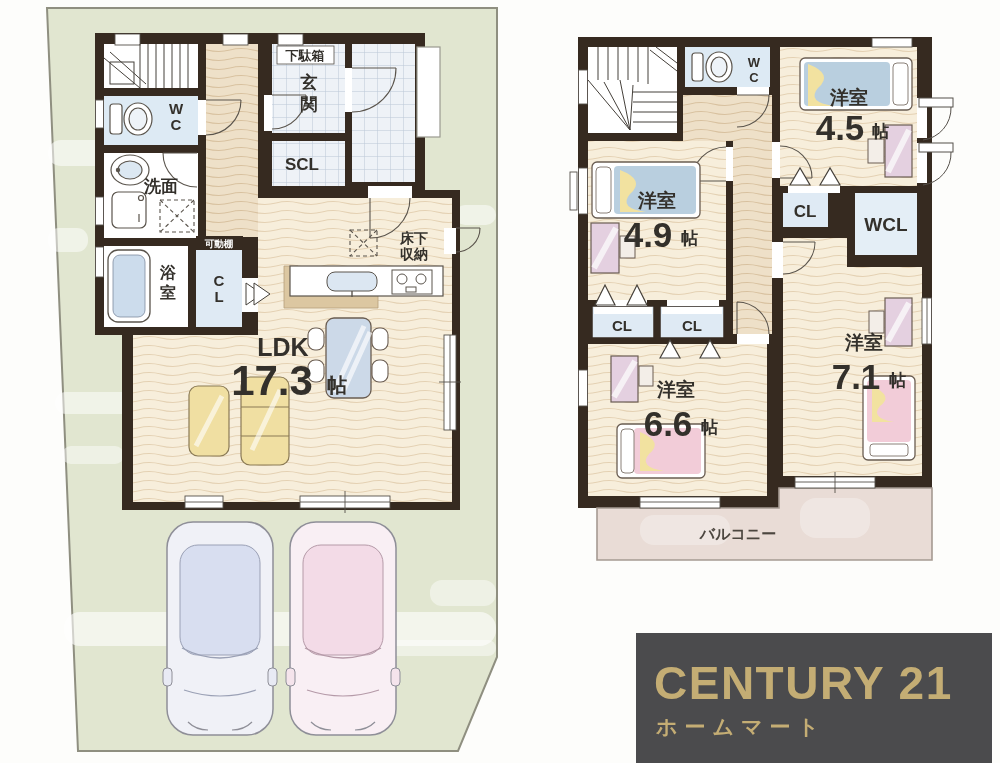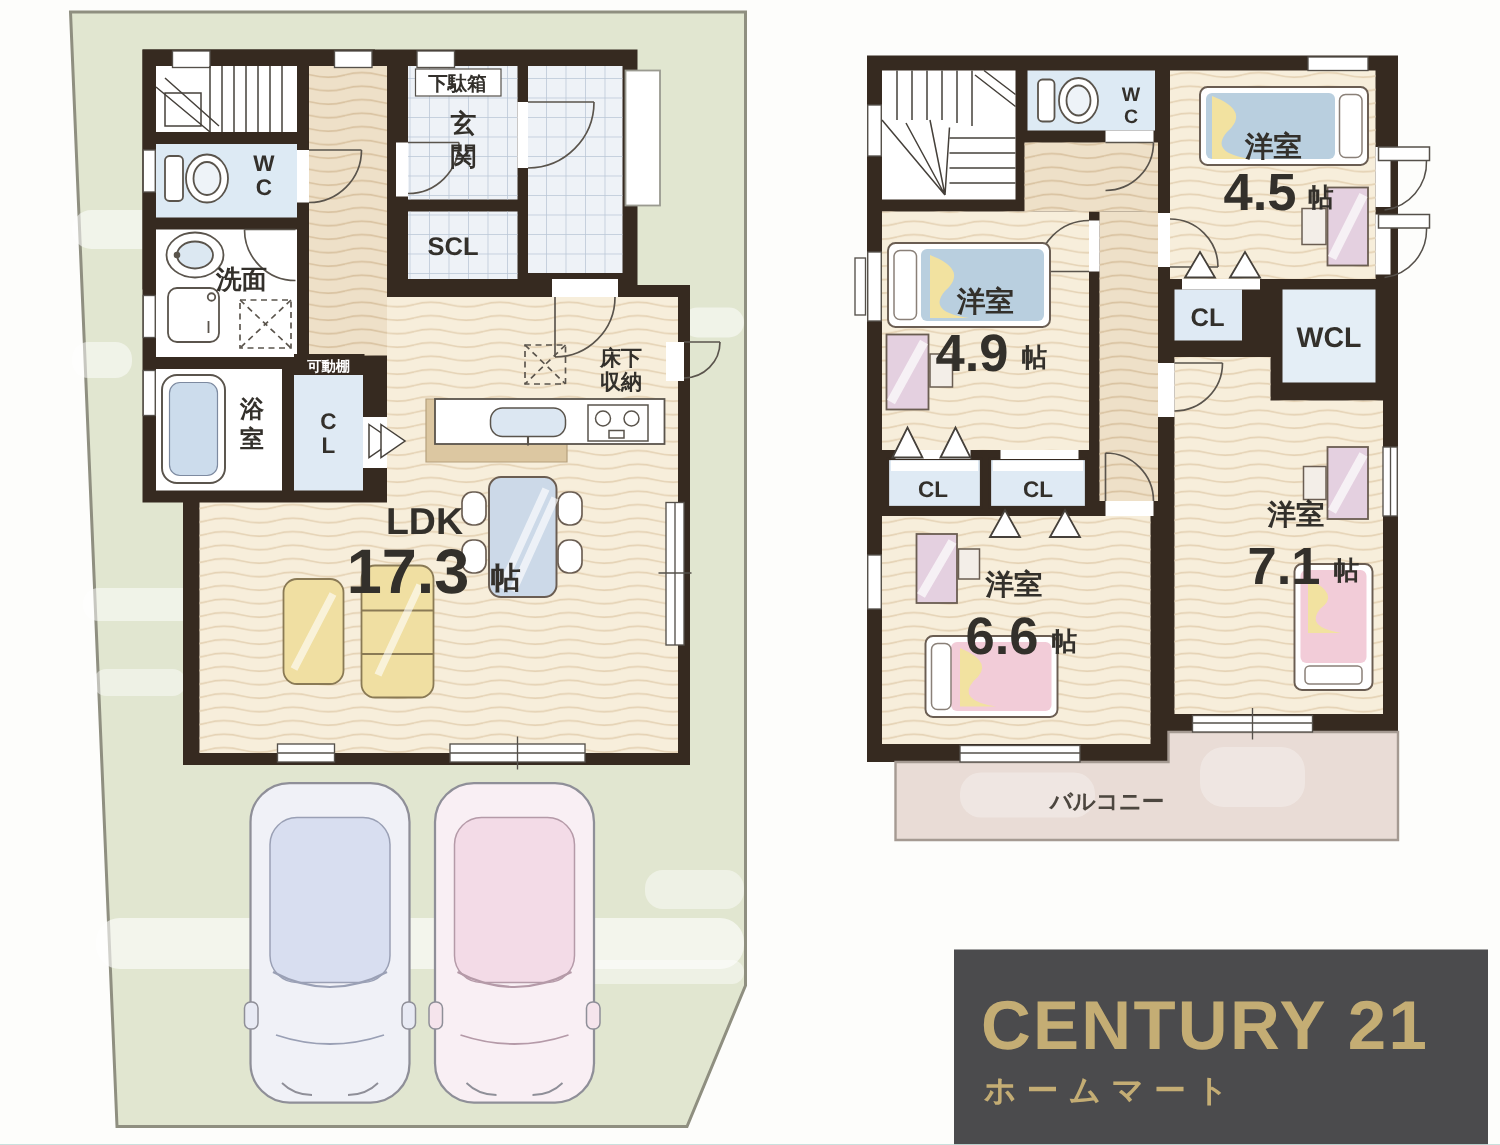--- a/index.html
+++ b/index.html
@@ -1,16 +1,16 @@
 <!DOCTYPE html>
 <html><head>
 <meta charset="utf-8">
 <style>
   html,body{margin:0;padding:0;background:#ffffff;}
-  .stage{width:1000px;height:763px;position:relative;background:#0f766e;overflow:hidden;}
+  .stage{width:1000px;height:763px;position:relative;background:#f9a8d4;overflow:hidden;}
   svg{display:block;}
   text{font-family:"Liberation Sans","DejaVu Sans",sans-serif;fill:#33302b;}
   .lbl{font-weight:bold;}
   .soft{fill:#4c463f;}
 </style>
 </head>
 <body>
 
 <div class="stage">
 <svg width="1000" height="763" viewBox="0 0 1000 763">

